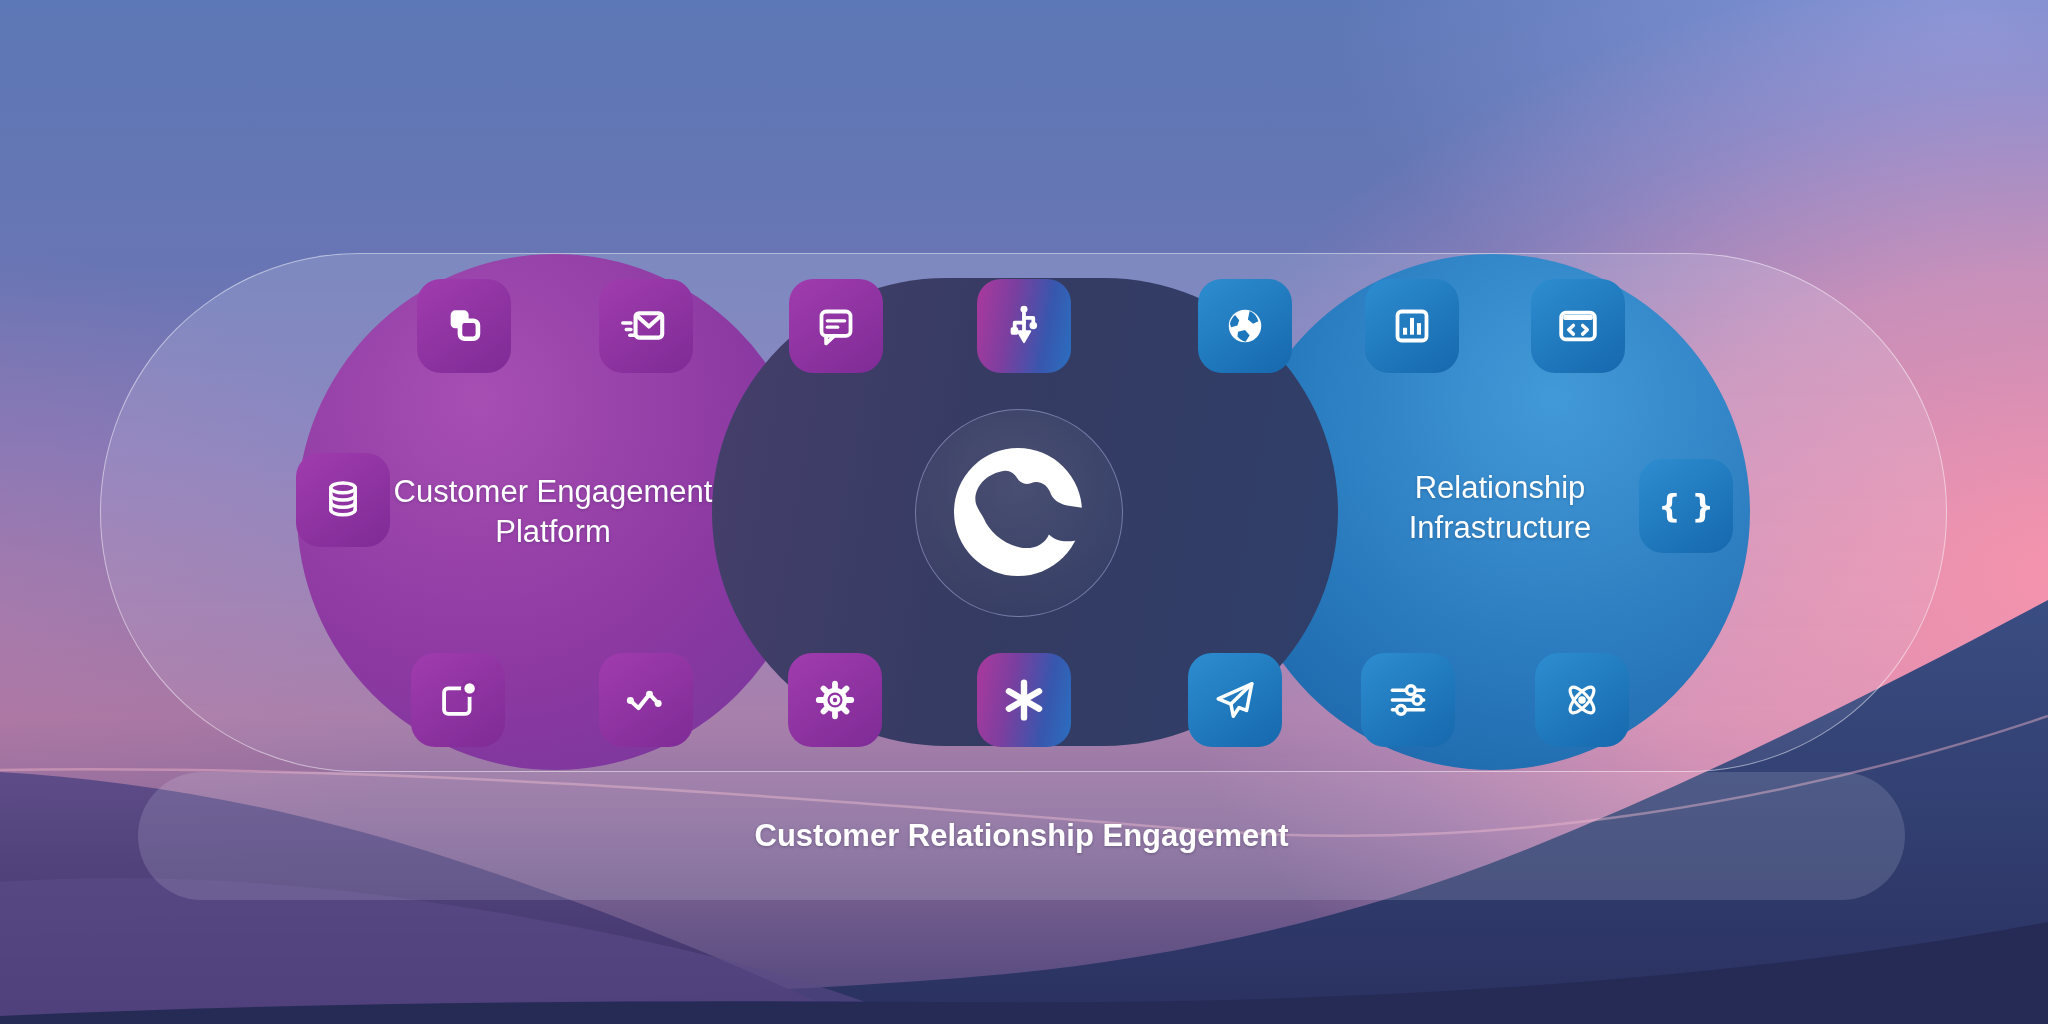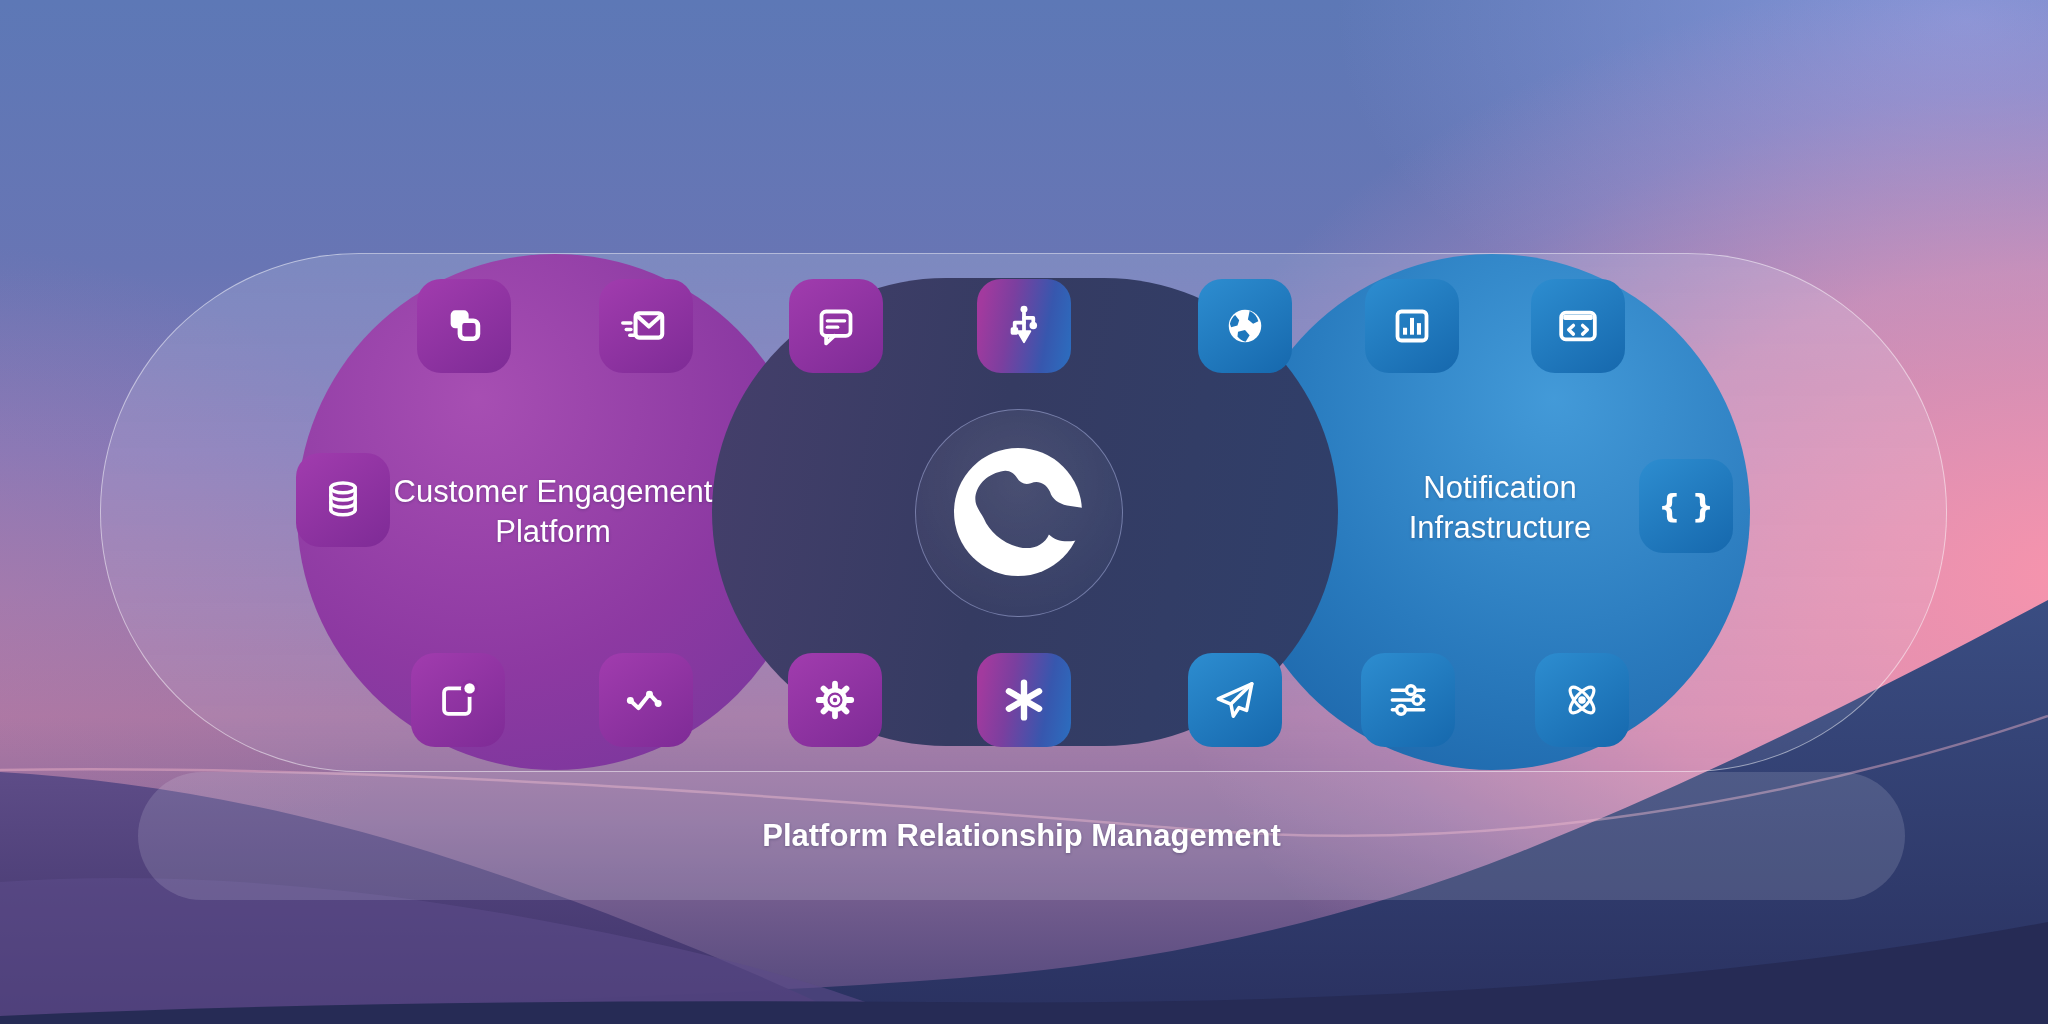--- a/index.html
+++ b/index.html
@@ -95,21 +95,21 @@
             C79,30 86,33 90,41 C92,48 98,52 106,54 L126,57 L126,82 C112,90 97,89 89,81
             C85,91 73,96 61,93 C45,89 33,78 28,66 C24,59 20,54 20,48 Z"></path>
         </mask>
       </defs>
       <circle cx="60" cy="60" r="60" fill="#fff" mask="url(#birdmask)"></circle>
     </svg>
   </div>
 
   <div class="label left">Customer Engagement
 Platform</div>
-  <div class="label right">Notification
+  <div class="label right">Relationship
 Infrastructure</div>
 
   <div id="icon-layer">
       <div class="tile purple" style="left: 417px; top: 279px;">
         <svg viewBox="0 0 100 100" width="58" height="58" fill="none" stroke="#fff" stroke-linecap="round" stroke-linejoin="round">
           <rect x="27" y="23" width="31" height="31" rx="8" fill="#fff" stroke="none"></rect>
           <rect x="43" y="41" width="31" height="31" rx="8" fill="#8e2fa0" stroke="#fff" stroke-width="8"></rect>
         </svg>
       </div>
       <div class="tile purple" style="left: 599px; top: 279px;">
@@ -227,15 +227,15 @@
       <div class="tile blue" style="left: 1535px; top: 653px;">
         <svg viewBox="0 0 100 100" width="58" height="58" fill="none" stroke="#fff" stroke-linecap="round" stroke-linejoin="round">
           <ellipse cx="50" cy="50" rx="28" ry="11" stroke-width="5.5" transform="rotate(-48 50 50)"></ellipse>
           <ellipse cx="50" cy="50" rx="28" ry="11" stroke-width="5.5" transform="rotate(48 50 50)"></ellipse>
           <circle cx="50" cy="50" r="6.5" fill="#fff" stroke="none"></circle>
         </svg>
       </div>
     </div>
 
   <div class="footer-pill">
-    <span>Platform Relationship Management</span>
+    <span>Customer Relationship Engagement</span>
   </div>
 </div>
 
 </body></html>

